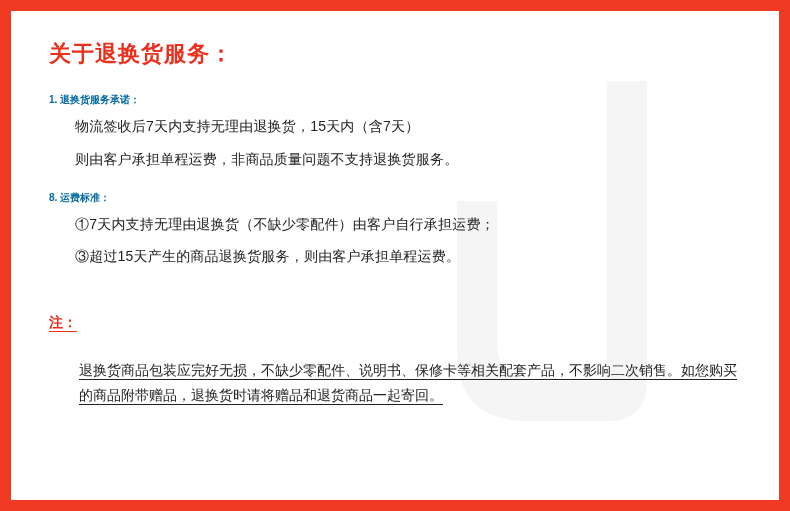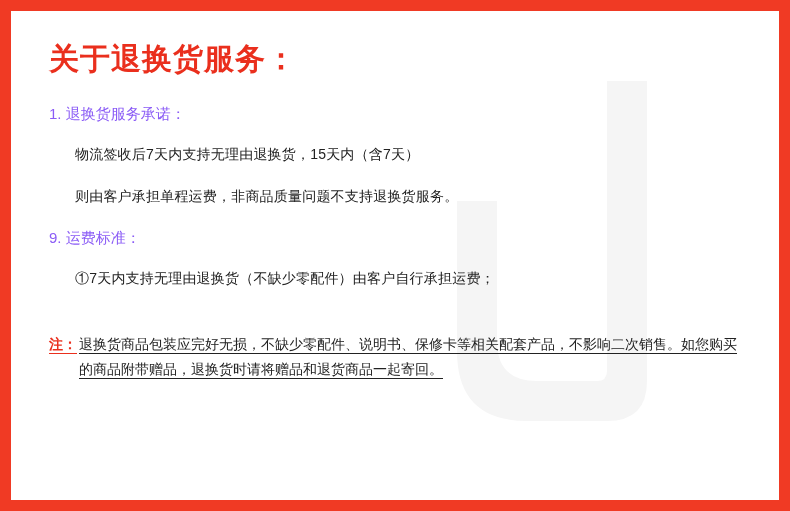--- a/index.html
+++ b/index.html
@@ -43,46 +43,45 @@
     width: 100%;
     height: 100%;
   }
   .content {
     position: relative;
     z-index: 2;
     padding: 30px 38px 0 38px;
   }
   .title {
     color: #ea2f1d;
-    font-size: 30px;
+    font-size: 22px;
     font-weight: bold;
     letter-spacing: 1px;
     margin: 0 0 26px 0;
     line-height: 1.2;
   }
   .section {
     margin-bottom: 20px;
   }
   .section-head {
-    color: #8b5cf6;
-    font-size: 15px;
-    font-weight: normal;
+    color: #0369a1;
+    font-size: 10px;
+    font-weight: bold;
     margin: 0 0 9px 0;
     line-height: 1.4;
   }
   .section-body {
     padding-left: 26px;
   }
   .line {
     color: #222222;
     font-size: 14px;
     line-height: 1.55;
     margin-bottom: 11px;
     letter-spacing: 0.2px;
-    margin-top: 20px;
   }
   .line:last-child {
     margin-bottom: 0;
   }
   .note {
     margin-top: 42px;
     display: flex;
     align-items: flex-start;
     font-size: 14px;
     line-height: 1.75;
@@ -93,20 +92,21 @@
     white-space: nowrap;
     margin-right: 2px;
     text-decoration: underline;
     text-underline-offset: 4px;
   }
   .note-text {
     color: #222222;
     text-decoration: underline;
     text-underline-offset: 4px;
     text-decoration-thickness: 1px;
+    margin-top: 48px;
   }
 </style>
 </head>
 <body>
 
 <div class="page">
   <div class="card">
 
     <div class="watermark">
       <svg viewBox="0 0 320 340" xmlns="http://www.w3.org/2000/svg">
@@ -121,23 +121,24 @@
 
       <div class="section">
         <div class="section-head">1. 退换货服务承诺：</div>
         <div class="section-body">
           <div class="line">物流签收后7天内支持无理由退换货，15天内（含7天）</div>
           <div class="line">则由客户承担单程运费，非商品质量问题不支持退换货服务。</div>
         </div>
       </div>
 
       <div class="section">
-        <div class="section-head">9. 运费标准：</div>
+        <div class="section-head">8. 运费标准：</div>
         <div class="section-body">
           <div class="line">①7天内支持无理由退换货（不缺少零配件）由客户自行承担运费；</div>
+          <div class="line">③超过15天产生的商品退换货服务，则由客户承担单程运费。</div>
         </div>
       </div>
 
       <div class="note">
         <span class="note-label">注：</span>
         <span class="note-text">退换货商品包装应完好无损，不缺少零配件、说明书、保修卡等相关配套产品，不影响二次销售。如您购买的商品附带赠品，退换货时请将赠品和退货商品一起寄回。</span>
       </div>
 
     </div>
   </div>

